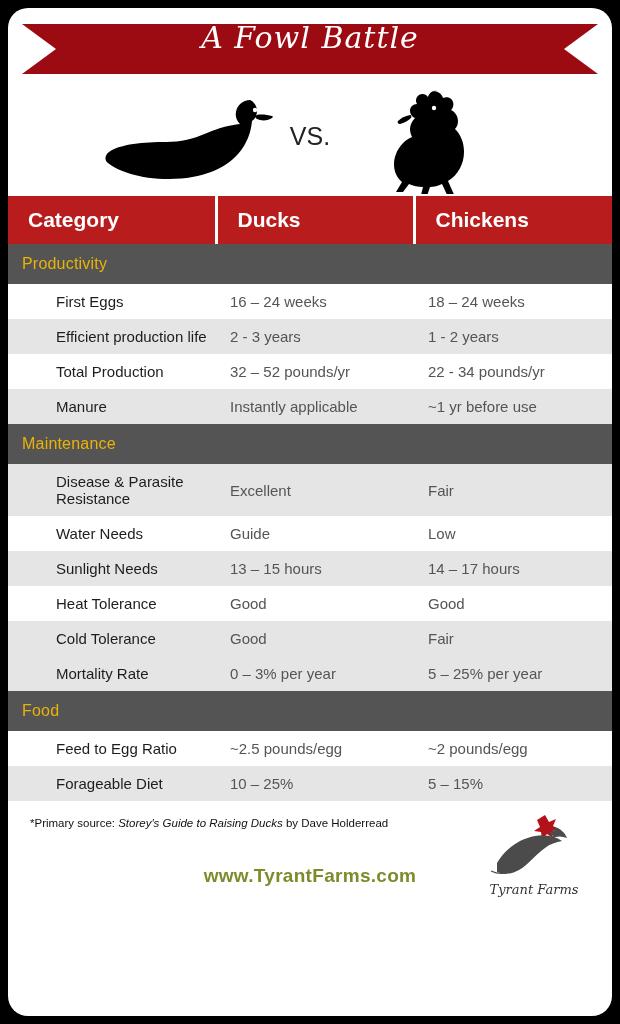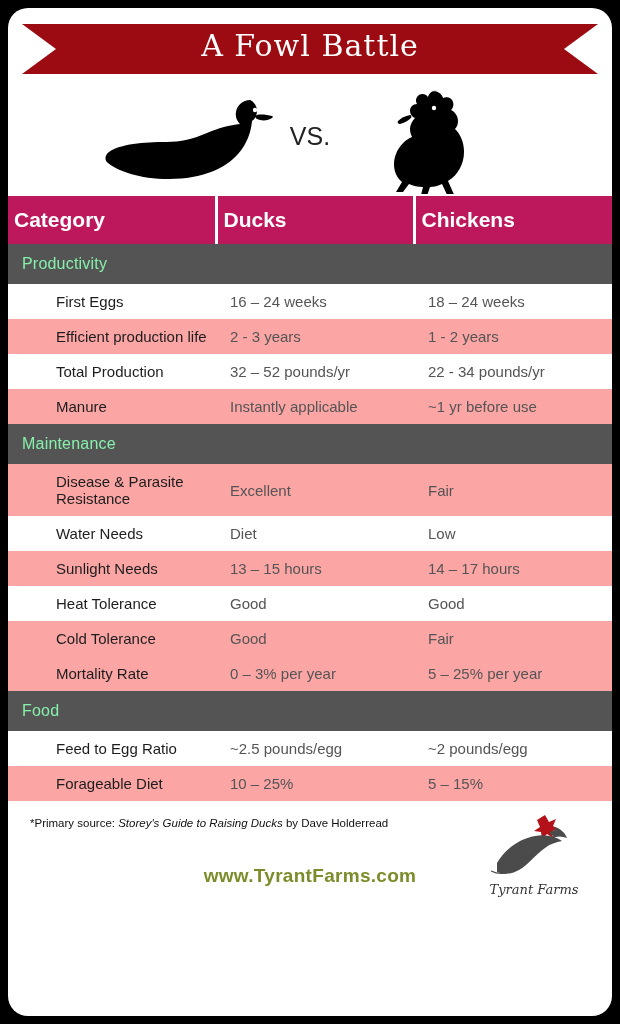--- a/index.html
+++ b/index.html
@@ -50,24 +50,25 @@
   .ribbon .notch-r { right: 0; clip-path: polygon(100% 0, 0 50%, 100% 100%); }
   .ribbon-tail-l, .ribbon-tail-r {
     position: absolute;
     top: 52px; width: 18px; height: 14px;
     background: #6d070b;
   }
   .ribbon-tail-l { left: 14px; clip-path: polygon(0 0, 100% 0, 100% 100%); }
   .ribbon-tail-r { right: 14px; clip-path: polygon(0 0, 100% 0, 0 100%); }
   .banner-title {
     position: absolute;
-    left: 0; right: 0; top: 20px;
+    left: 0; right: 0; top: 12px;
     text-align: center;
     color: #ffffff;
     font-family: "DejaVu Serif", serif;
+    font-style: italic;
     font-size: 30px;
     letter-spacing: 1px;
     font-weight: 400;
   }
 
   
   .versus-row {
     position: relative;
     height: 110px;
   }
@@ -90,46 +91,46 @@
   table.compare {
     border-collapse: collapse;
     width: 604px;
     table-layout: fixed;
   }
   table.compare col.c1 { width: 208px; }
   table.compare col.c2 { width: 198px; }
   table.compare col.c3 { width: 198px; }
 
   thead th {
-    background: #be185d;
+    background: #b91c1c;
     color: #ffffff;
     font-size: 21px;
     font-weight: bold;
     text-align: left;
-    padding: 12px 0 12px 6px;
+    padding: 12px 0 12px 20px;
     border-right: 3px solid #ffffff;
     font-family: "Liberation Sans", sans-serif;
   }
   thead th:last-child { border-right: none; }
 
   tr.section td {
     background: #545454;
-    color: #86efac;
+    color: #eab308;
     font-size: 16px;
     padding: 11px 0 11px 14px;
     letter-spacing: .2px;
   }
 
   tr.row td {
     font-size: 15px;
     padding: 9px 0 9px 14px;
     color: #2c2c2c;
     vertical-align: middle;
   }
-  tr.row.alt td { background: #fca5a5; }
+  tr.row.alt td { background: #e5e5e5; }
   tr.row.plain td { background: #ffffff; }
   tr.row td.label { color: #1d1d1d; padding-left: 48px; }
   tr.row td.val { color: #555555; margin-top: 24px; }
 
   
   .footer {
     position: relative;
     height: 104px;
     background: #ffffff;
   }
@@ -239,21 +240,21 @@
         <tr class="section">
           <td colspan="3">Maintenance</td>
         </tr>
         <tr class="row alt">
           <td class="label">Disease &amp; Parasite Resistance</td>
           <td class="val">Excellent</td>
           <td class="val">Fair</td>
         </tr>
         <tr class="row plain">
           <td class="label">Water Needs</td>
-          <td class="val">Diet</td>
+          <td class="val">Guide</td>
           <td class="val">Low</td>
         </tr>
         <tr class="row alt">
           <td class="label">Sunlight Needs</td>
           <td class="val">13 – 15 hours</td>
           <td class="val">14 – 17 hours</td>
         </tr>
         <tr class="row plain">
           <td class="label">Heat Tolerance</td>
           <td class="val">Good</td>

